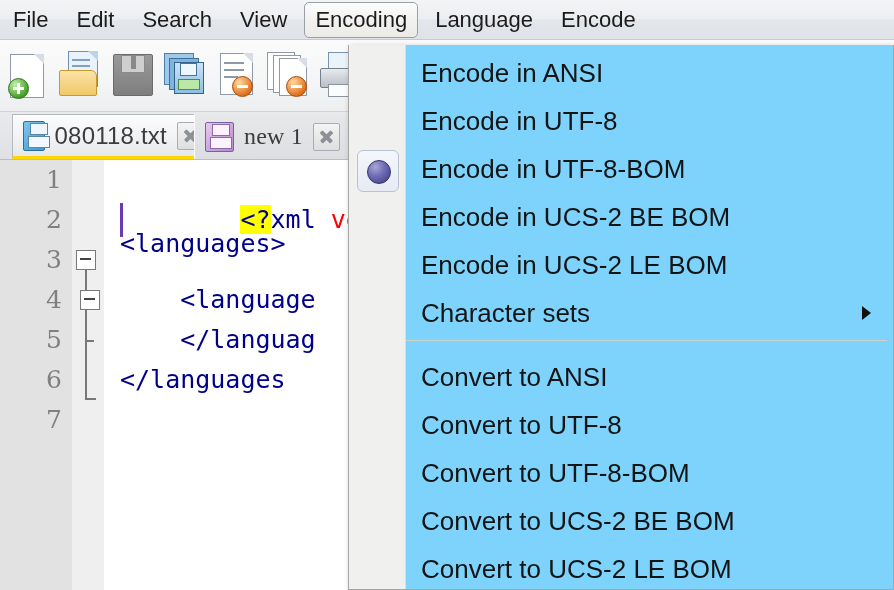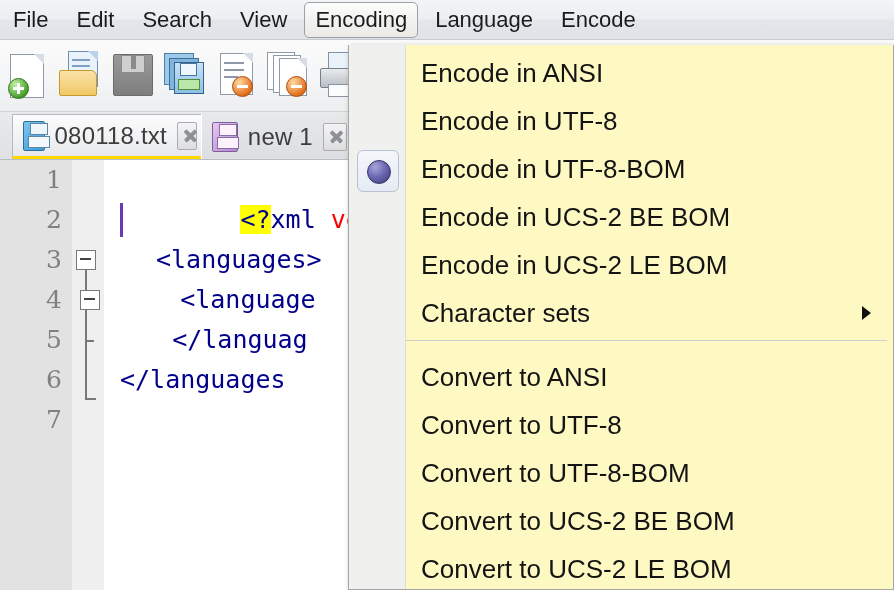--- a/index.html
+++ b/index.html
@@ -156,21 +156,21 @@
   }
   .fold-vline{position:absolute;width:2px;background:#787878;}
   .fold-tee{position:absolute;height:2px;background:#787878;}
 
   
   .rt-strip{position:absolute;right:0;width:29px;}
 
   
   #menu{
     position:absolute;left:348px;top:45px;width:546px;height:545px;
-    background:#fef9c3;
+    background:#7dd3fc;
     border:1px solid #a6a6a6;
     border-top:none;
     box-sizing:border-box;
     box-shadow:2px 2px 6px rgba(0,0,0,.28);
   }
   #menu-gutter{
     position:absolute;left:0;top:0;width:56px;height:100%;
     background:#f0f0ee;
     border-right:1px solid #dcdcd8;
   }
@@ -307,21 +307,21 @@
 
     <div class="tab active" style="left:12px;width:196px;padding:0 10px;">
       <div class="floppy blue">
         <div class="shut"></div>
           <div class="lbl"></div>
       </div>
       <span class="tab-label" style="margin-left:10px;">080118.txt</span>
       <span class="tab-close"></span>
     </div>
 
-    <div class="tab inactive" style="left:201px;width:156px;padding:0 10px;">
+    <div class="tab inactive" style="left:194px;width:156px;padding:0 10px;font-family:Liberation Serif, serif;">
       <div class="floppy pink">
         <div class="shut"></div>
           <div class="lbl"></div>
       </div>
       <span class="tab-label" style="margin-left:10px;">new 1</span>
       <span class="tab-close"></span>
     </div>
 
     <div class="rt-strip" style="top:0;height:48px;background:linear-gradient(to bottom,#e9eaec,#dfe1e4);"></div>
   </div>
@@ -350,23 +350,23 @@
     </div>
 
     <div id="code">
 
       <div class="codeline" style="top:0px;left:16px;">
         <span class="hl-yellow tok-tag">&lt;?</span><span class="tok-tag">xml </span><span class="tok-attr">versi</span>
       </div>
 
       <div class="caret" style="top:43px;left:16px;"></div>
 
-      <div class="codeline tok-tag" style="top:80px;left:16px;margin-left:36px;">&lt;languages&gt;</div>
+      <div class="codeline tok-tag" style="top:64px;left:16px;">&lt;languages&gt;</div>
       <div class="codeline tok-tag" style="top:120px;left:16px;">    &lt;language</div>
-      <div class="codeline tok-tag" style="top:160px;left:8px;">    &lt;/languag</div>
+      <div class="codeline tok-tag" style="top:160px;left:16px;">    &lt;/languag</div>
       <div class="codeline tok-tag" style="top:200px;left:16px;">&lt;/languages</div>
     </div>
 
     <div class="rt-strip" style="top:0;height:430px;background:#ffffff;">
       <div style="position:absolute;left:0;top:0;width:29px;height:40px;background:#ffff00;"></div>
       <div style="position:absolute;left:0;top:4px;width:29px;height:34px;line-height:34px;font-family:'DejaVu Sans Mono',monospace;font-size:25px;color:#00008b;">?&gt;</div>
     </div>
   </div>
 
   <div id="menu">

